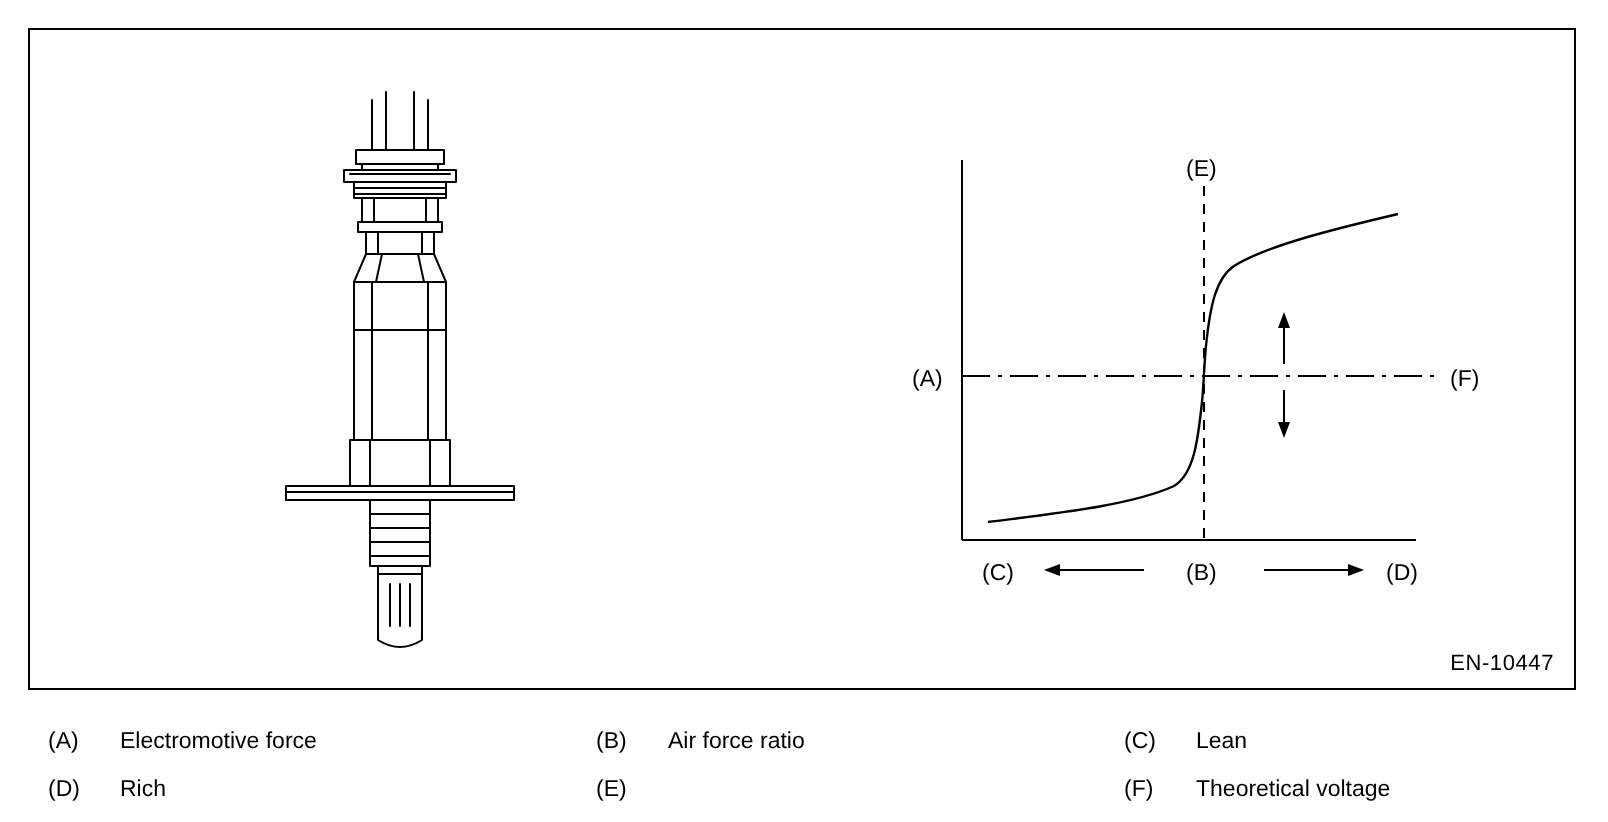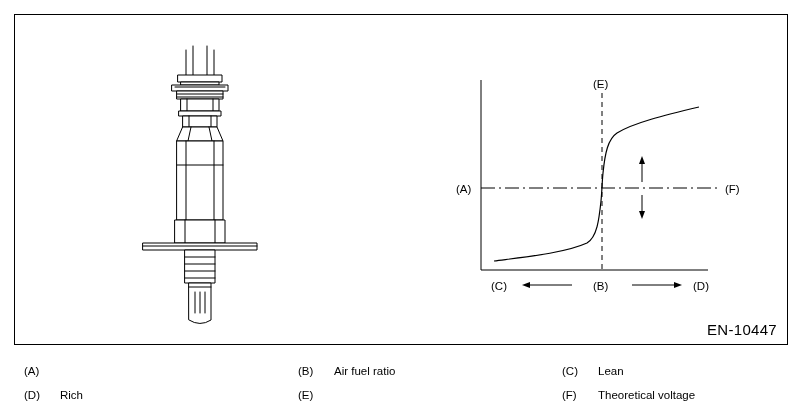--- a/index.html
+++ b/index.html
@@ -32,21 +32,21 @@
   }
   .fig-svg {
     position: absolute;
     left: 0;
     top: 0;
   }
   .code-label {
     position: absolute;
     right: 10px;
     bottom: 6px;
-    font-size: 15px;
+    font-size: 11px;
     letter-spacing: 0.3px;
     font-family: "Liberation Sans", sans-serif;
   }
   
   .legend {
     position: absolute;
     left: 14px;
     top: 356px;
     width: 774px;
     height: 48px;
@@ -179,23 +179,24 @@
       <text class="axis-text" x="678" y="275">(D)</text>
     </svg>
 
     <div class="code-label">EN-10447</div>
   </div>
 
   <div class="legend">
 
     <div class="legend-row r1">
       <span class="legend-cell legend-key col1">(A)</span>
+      <span class="legend-cell col1-text">Electromotive force</span>
 
       <span class="legend-cell legend-key col2">(B)</span>
-      <span class="legend-cell col2-text">Air fuel ratio</span>
+      <span class="legend-cell col2-text">Air force ratio</span>
 
       <span class="legend-cell legend-key col3">(C)</span>
       <span class="legend-cell col3-text">Lean</span>
     </div>
 
     <div class="legend-row r2">
       <span class="legend-cell legend-key col1">(D)</span>
       <span class="legend-cell col1-text">Rich</span>
 
       <span class="legend-cell legend-key col2">(E)</span>

